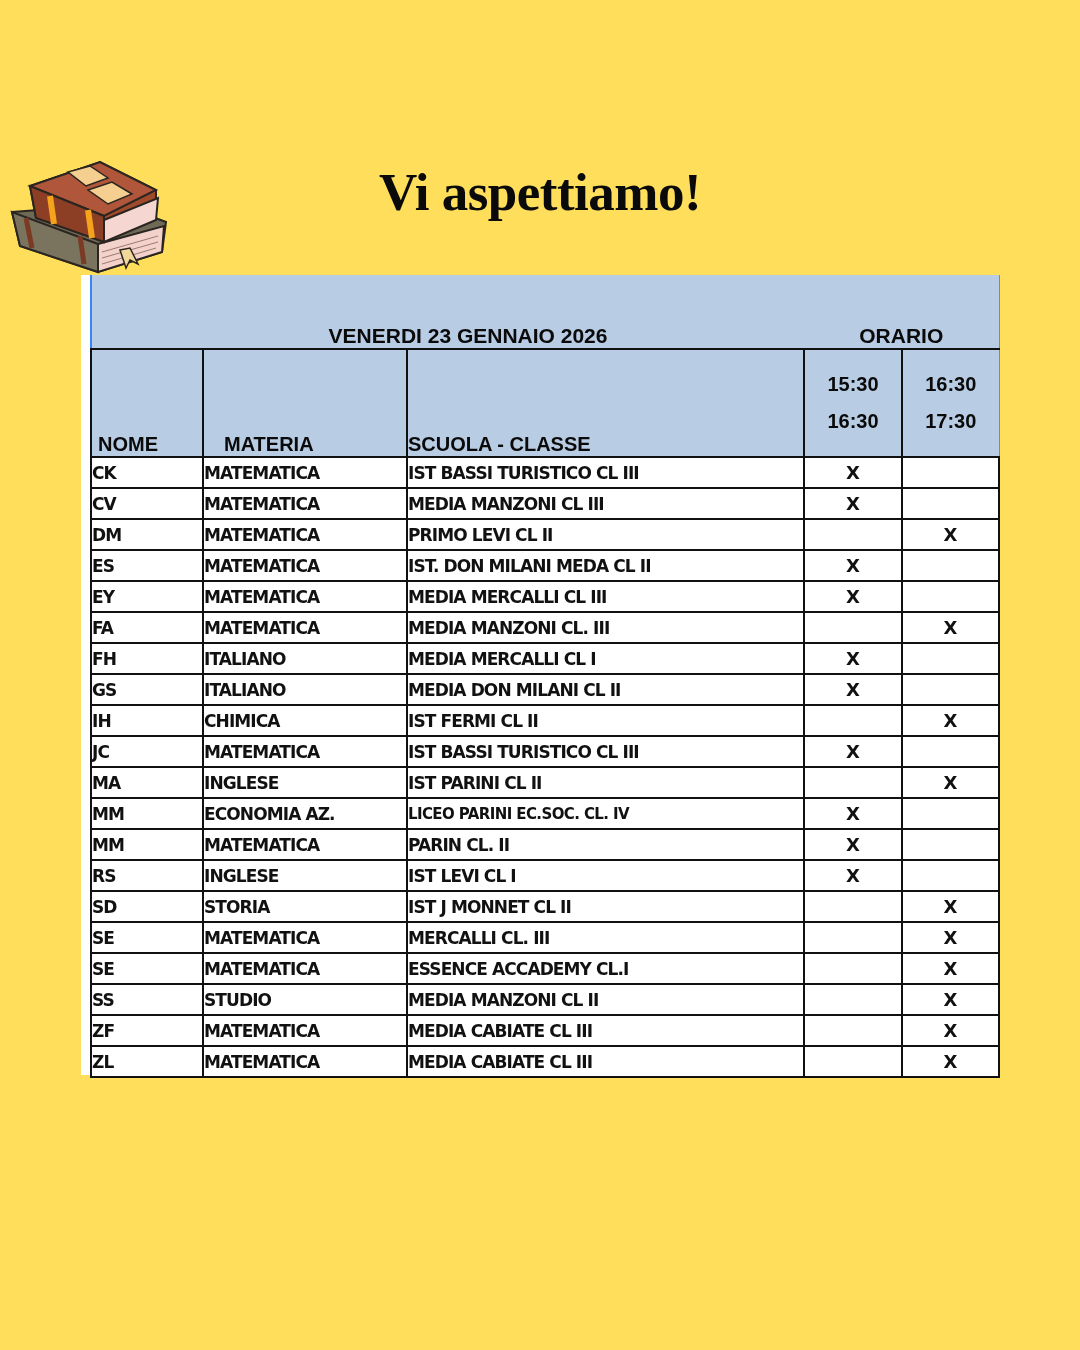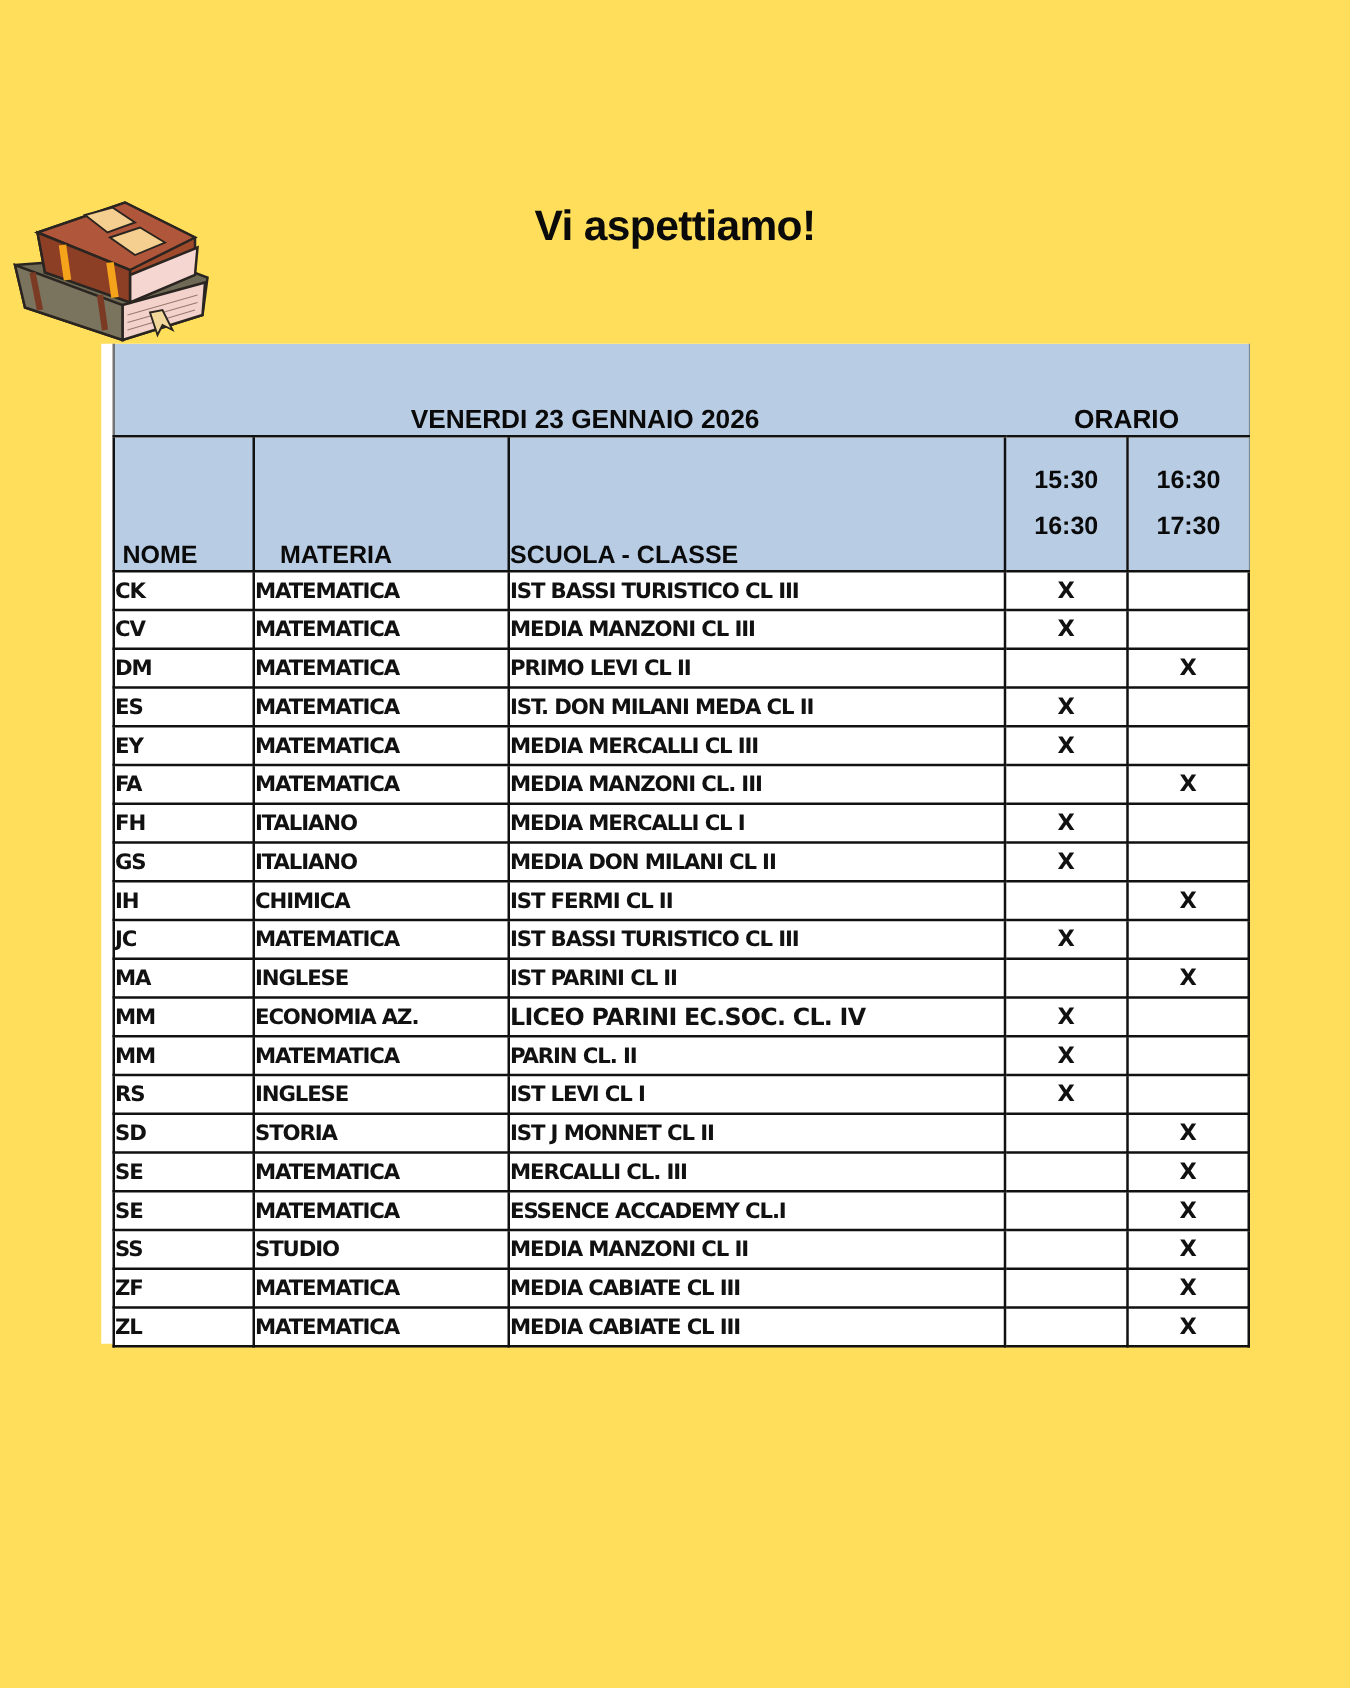--- a/index.html
+++ b/index.html
@@ -8,23 +8,23 @@
       background: #fede5a;
       position: relative;
       overflow: hidden;
       font-family: "Liberation Sans", sans-serif;
     }
     .headline {
       position: absolute;
       left: 0; width: 1080px;
       top: 162px;
       text-align: center;
-      font-family: Liberation Sans, sans-serif;
+      font-family: Liberation Serif, serif;
       font-weight: bold;
-      font-size: 34px;
+      font-size: 53px;
       letter-spacing: -0.5px;
       color: #0a0a0a;
       padding-left: 0;
     }
     .headline span { position: relative; left: 0px; }
     .books {
       position: absolute; left: 6px; top: 160px; width: 162px; height: 116px;
     }
     .sheet {
       position: absolute;
@@ -39,21 +39,21 @@
       table-layout: fixed;
       width: 908px;
     }
     table.sched td, table.sched th {
       padding: 0; margin: 0;
       overflow: hidden; white-space: nowrap;
     }
     .title-row td {
       background: #b8cce4;
       height: 73px;
-      border-left: 2px solid #737373;
+      border-left: 2px solid #3b82f6;
       border-bottom: 2px solid #111;
       vertical-align: bottom;
       font-family: "Liberation Sans", sans-serif;
       font-weight: bold;
       font-size: 21px;
       color: #0a0a0a;
       padding-bottom: 6px;
     }
     .title-row td.t-date { text-align: center; padding-left: 0; }
     .title-row td.t-orario { border-left: none; text-align: center; border-right: 1px solid #7a8aa0; }
@@ -88,21 +88,21 @@
       color: #111;
       padding-left: 3px;
       vertical-align: middle;
       background: #fff;
     }
     .data-row td.mark {
       text-align: center; padding-left: 0;
       font-family: "DejaVu Sans", sans-serif;
       font-size: 18px; letter-spacing: 0;
     }
-    .data-row td.big { font-size: 19px; letter-spacing: -0.6px; margin-top: 11px; }
+    .data-row td.big { font-size: 15px; letter-spacing: -0.6px; margin-top: 11px; }
   </style>
 </head>
 <body>
 
 <svg class="books" viewBox="0 0 162 116" xmlns="http://www.w3.org/2000/svg">
 
   <path d="M6 52 L112 44 L160 62 L156 92 L92 112 L14 86 Z" fill="#6f6a55" stroke="#2a2520" stroke-width="2"></path>
   <path d="M92 84 L158 66 L156 92 L92 112 Z" fill="#f4d2cc" stroke="#2a2520" stroke-width="2"></path>
   <path d="M96 92 L152 76 M96 98 L152 82 M96 104 L150 88" stroke="#9a7a70" stroke-width="1"></path>
   <path d="M6 52 L14 86 L92 112 L92 84 Z" fill="#7a735d" stroke="#2a2520" stroke-width="2"></path>

